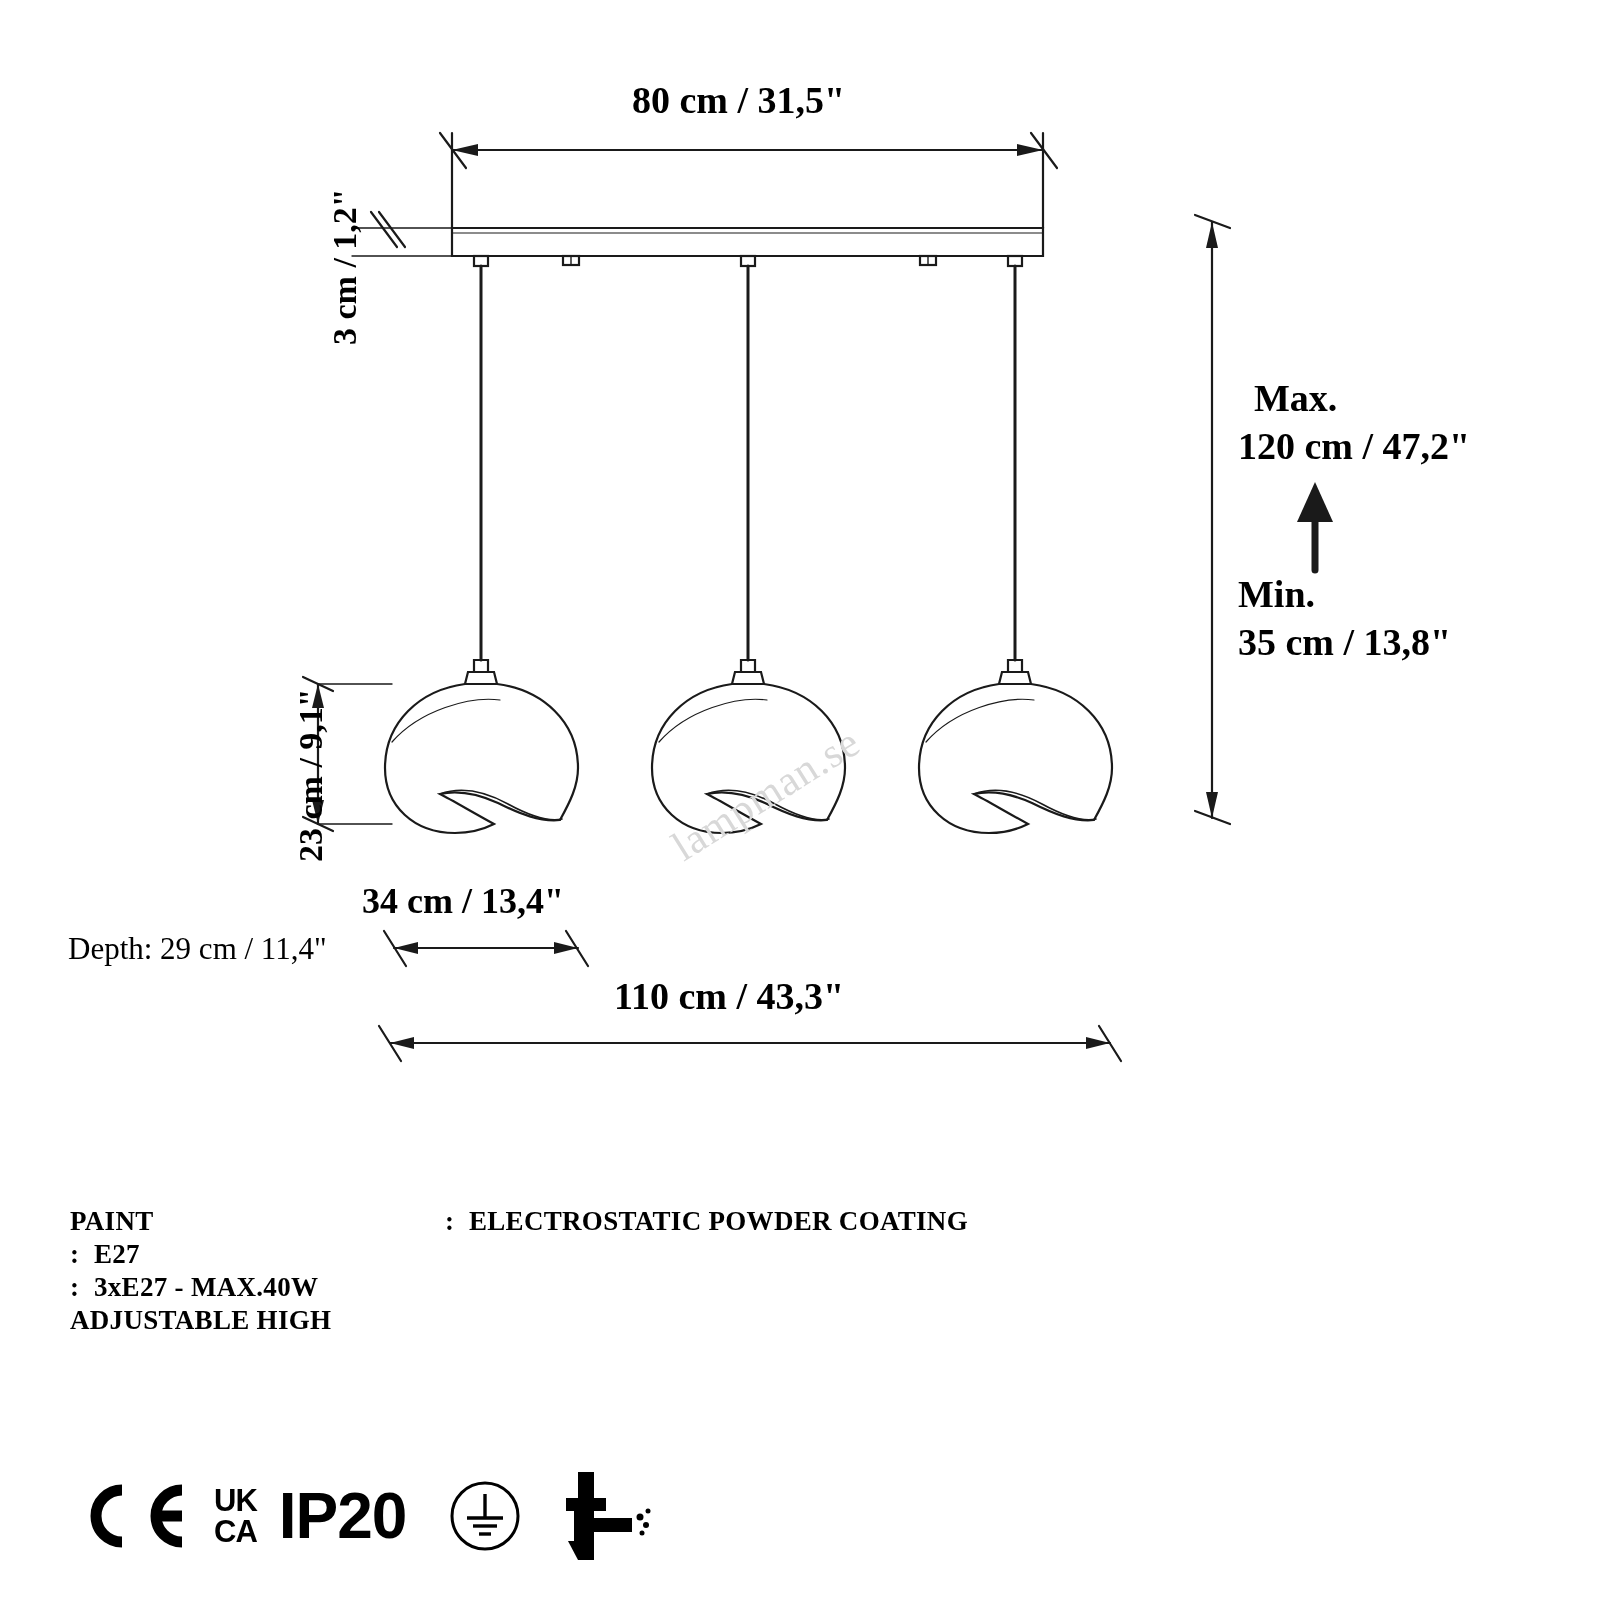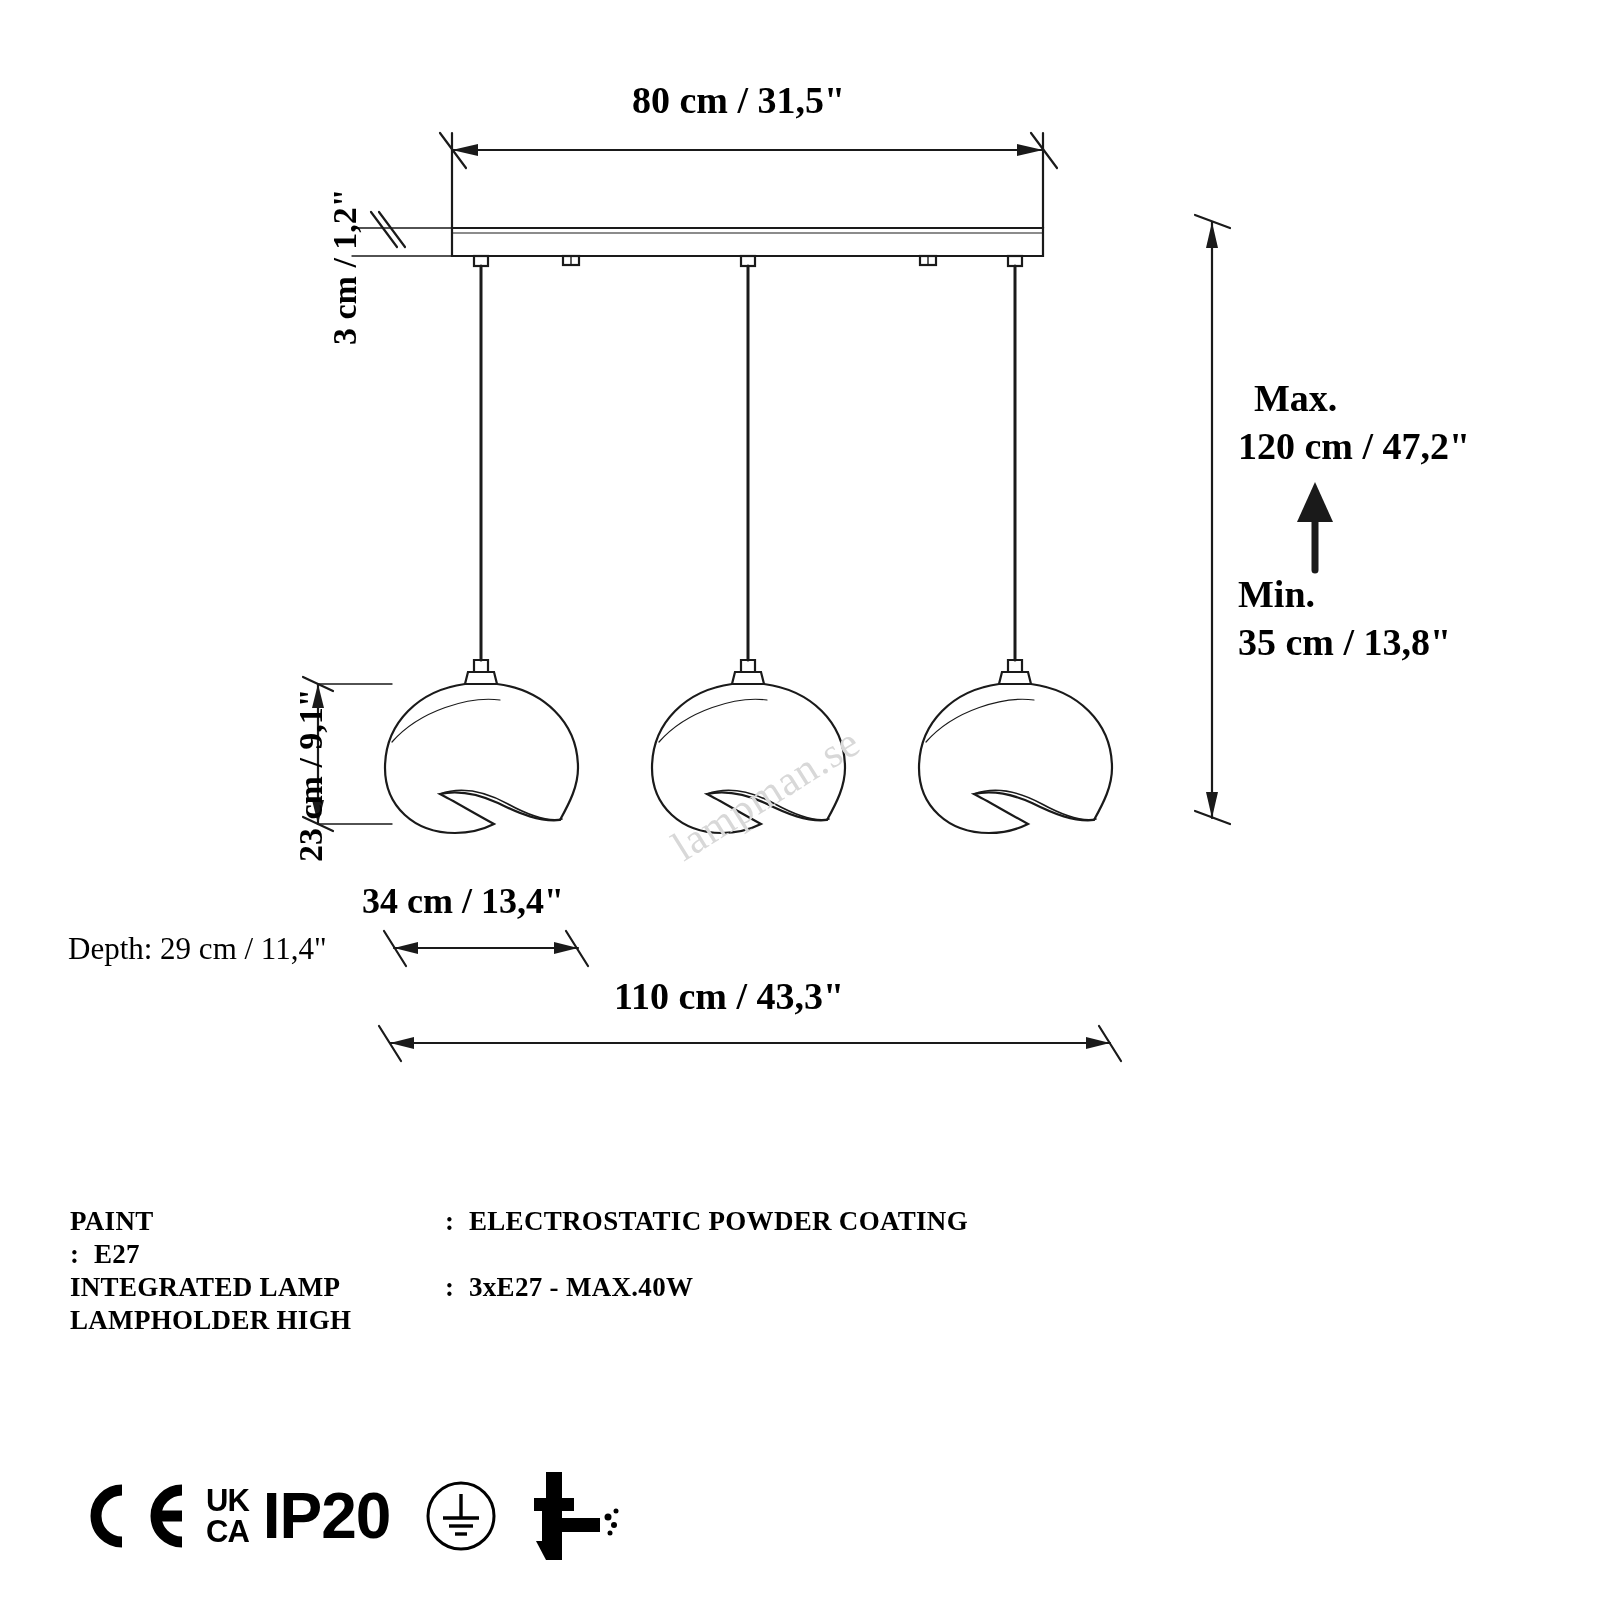--- a/index.html
+++ b/index.html
@@ -54,21 +54,21 @@
   }
   .spec-val {
     white-space: nowrap;
   }
   .marks {
     position: absolute;
     left: 70px;
     top: 1470px;
     display: flex;
     align-items: center;
-    gap: 14px;
+    gap: 22px;
   }
   .watermark {
     position: absolute;
     left: 660px;
     top: 770px;
     transform: rotate(-32deg);
     font-family: "Liberation Serif", serif;
     font-size: 42px;
     color: #d8d8d8;
     letter-spacing: 1px;
@@ -205,26 +205,25 @@
     <div class="spec-row">
       <span class="spec-key">PAINT</span>
       <span class="spec-colon">:</span>
       <span class="spec-val">ELECTROSTATIC POWDER COATING</span>
     </div>
     <div class="spec-row">
       <span class="spec-colon">:</span>
       <span class="spec-val">E27</span>
     </div>
     <div class="spec-row">
-      <span class="spec-key">INTEGRATED LAMP</span>
       <span class="spec-colon">:</span>
       <span class="spec-val">3xE27 - MAX.40W</span>
     </div>
     <div class="spec-row">
-      <span class="spec-key">LAMPHOLDER HIGH</span>
+      <span class="spec-key">ADJUSTABLE HIGH</span>
       <span class="spec-colon"></span>
       <span class="spec-val"></span>
     </div>
   </div>
 
   <div class="marks">
 
     <svg width="122" height="70" viewBox="0 0 122 70">
       <path d="M52,9 A26,26 0 1,0 52,61" fill="none" stroke="#000" stroke-width="11"></path>
       <path d="M112,9 A26,26 0 1,0 112,61" fill="none" stroke="#000" stroke-width="11"></path>

